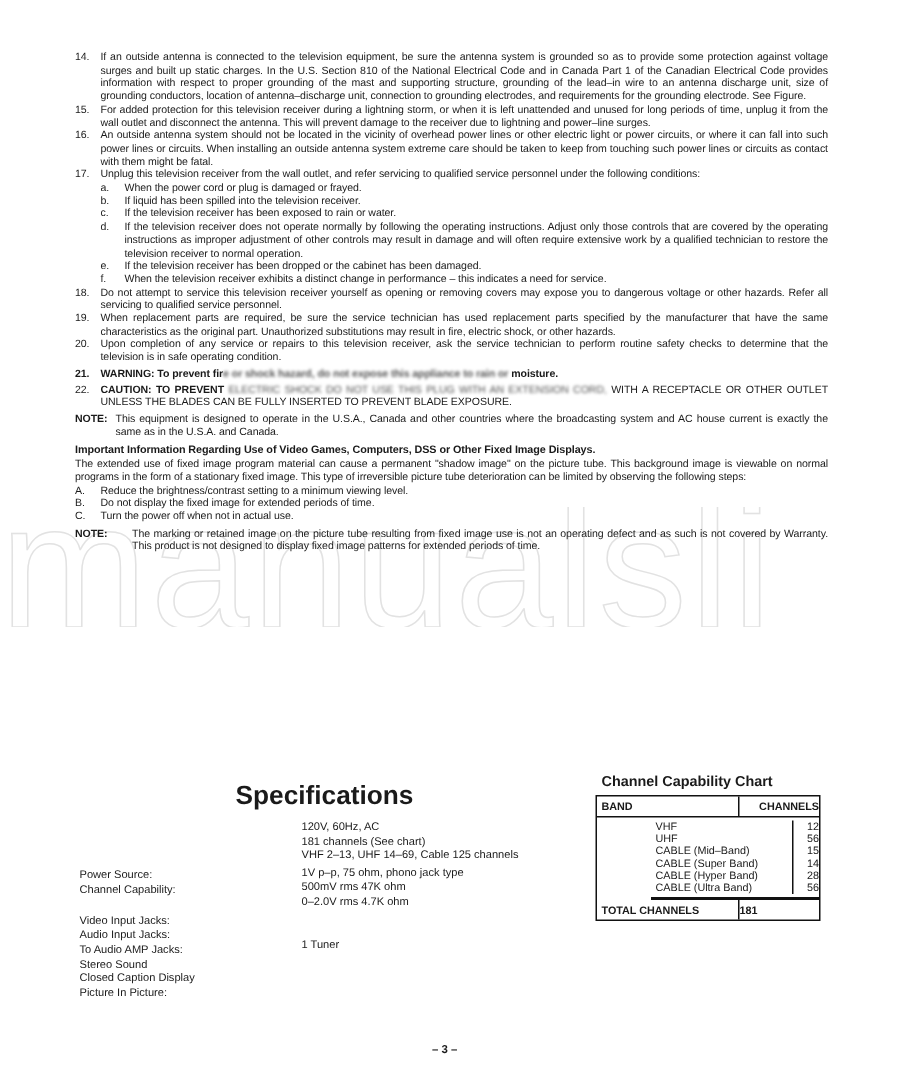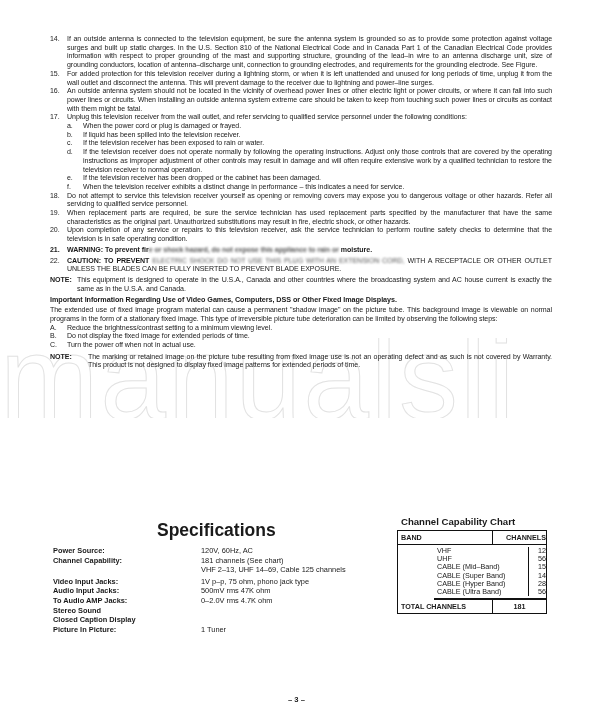--- a/index.html
+++ b/index.html
@@ -27,35 +27,35 @@
   .heading-inline { font-weight: bold; margin-top: 3px; font-size: 7.2px; }
   .para { text-align: justify; margin-top: 1px; }
   .step { position: relative; padding-left: 17px; }
   .step .letter { position: absolute; left: 0; top: 0; }
   .note2 { position: relative; padding-left: 38px; text-align: justify; margin-top: 3px; }
   .note2 .lbl { position: absolute; left: 0; top: 0; font-weight: bold; }
 
   .spec-title { position: absolute; left: 157px; top: 520px; font-size: 17.5px; font-weight: bold; }
   .spec-table { position: absolute; left: 53px; top: 546px; font-size: 7.4px; line-height: 9.6px; }
   .spec-row { position: relative; height: 9.6px; }
-  .spec-label { position: absolute; left: 0; font-weight: bold; white-space: nowrap; }
+  .spec-label { position: absolute; left: 0; font-weight: normal; white-space: nowrap; margin-top: 32px; }
   .spec-value { position: absolute; left: 148px; white-space: nowrap; }
 
   .chart-title { position: absolute; left: 401px; top: 516px; font-size: 9.6px; font-weight: bold; }
   .chart { position: absolute; left: 397px; top: 530px; width: 148px; border: 1.5px solid #111;
            font-size: 7.2px; line-height: 8.2px; }
   .chart-head { display: flex; border-bottom: 1.5px solid #111; height: 13px; align-items: center; font-weight: bold; }
   .chart-head .c1 { width: 95px; padding-left: 3px; border-right: 1px solid #111; height: 13px; line-height: 13px; box-sizing: border-box; }
   .chart-head .c2 { flex: 1; text-align: right; line-height: 13px; }
   .chart-body { display: flex; padding: 2px 0 2px 0; border-bottom: 2.5px double #111; margin-left: 36px; }
   .chart-body .col1 { width: 95px; padding-left: 3px; border-right: 1px solid #111; box-sizing: border-box; }
   .chart-body .col2 { flex: 1; text-align: right; }
   .chart-total { display: flex; font-weight: bold; height: 13px; align-items: center; }
   .chart-total .c1 { width: 95px; padding-left: 3px; border-right: 1px solid #111; line-height: 13px; box-sizing: border-box; }
-  .chart-total .c2 { flex: 1; text-align: center; line-height: 13px; }
+  .chart-total .c2 { flex: 1; text-align: left; line-height: 13px; }
 
   .footer-note { position: absolute; left: 53px; top: 664px; font-size: 7.2px; }
   .page-number { position: absolute; left: 288px; top: 695px; font-size: 7.6px; font-weight: bold; }
 </style>
 </head>
 <body>
 
 <div class="page">
 
   <div class="watermark">manualsli</div>

